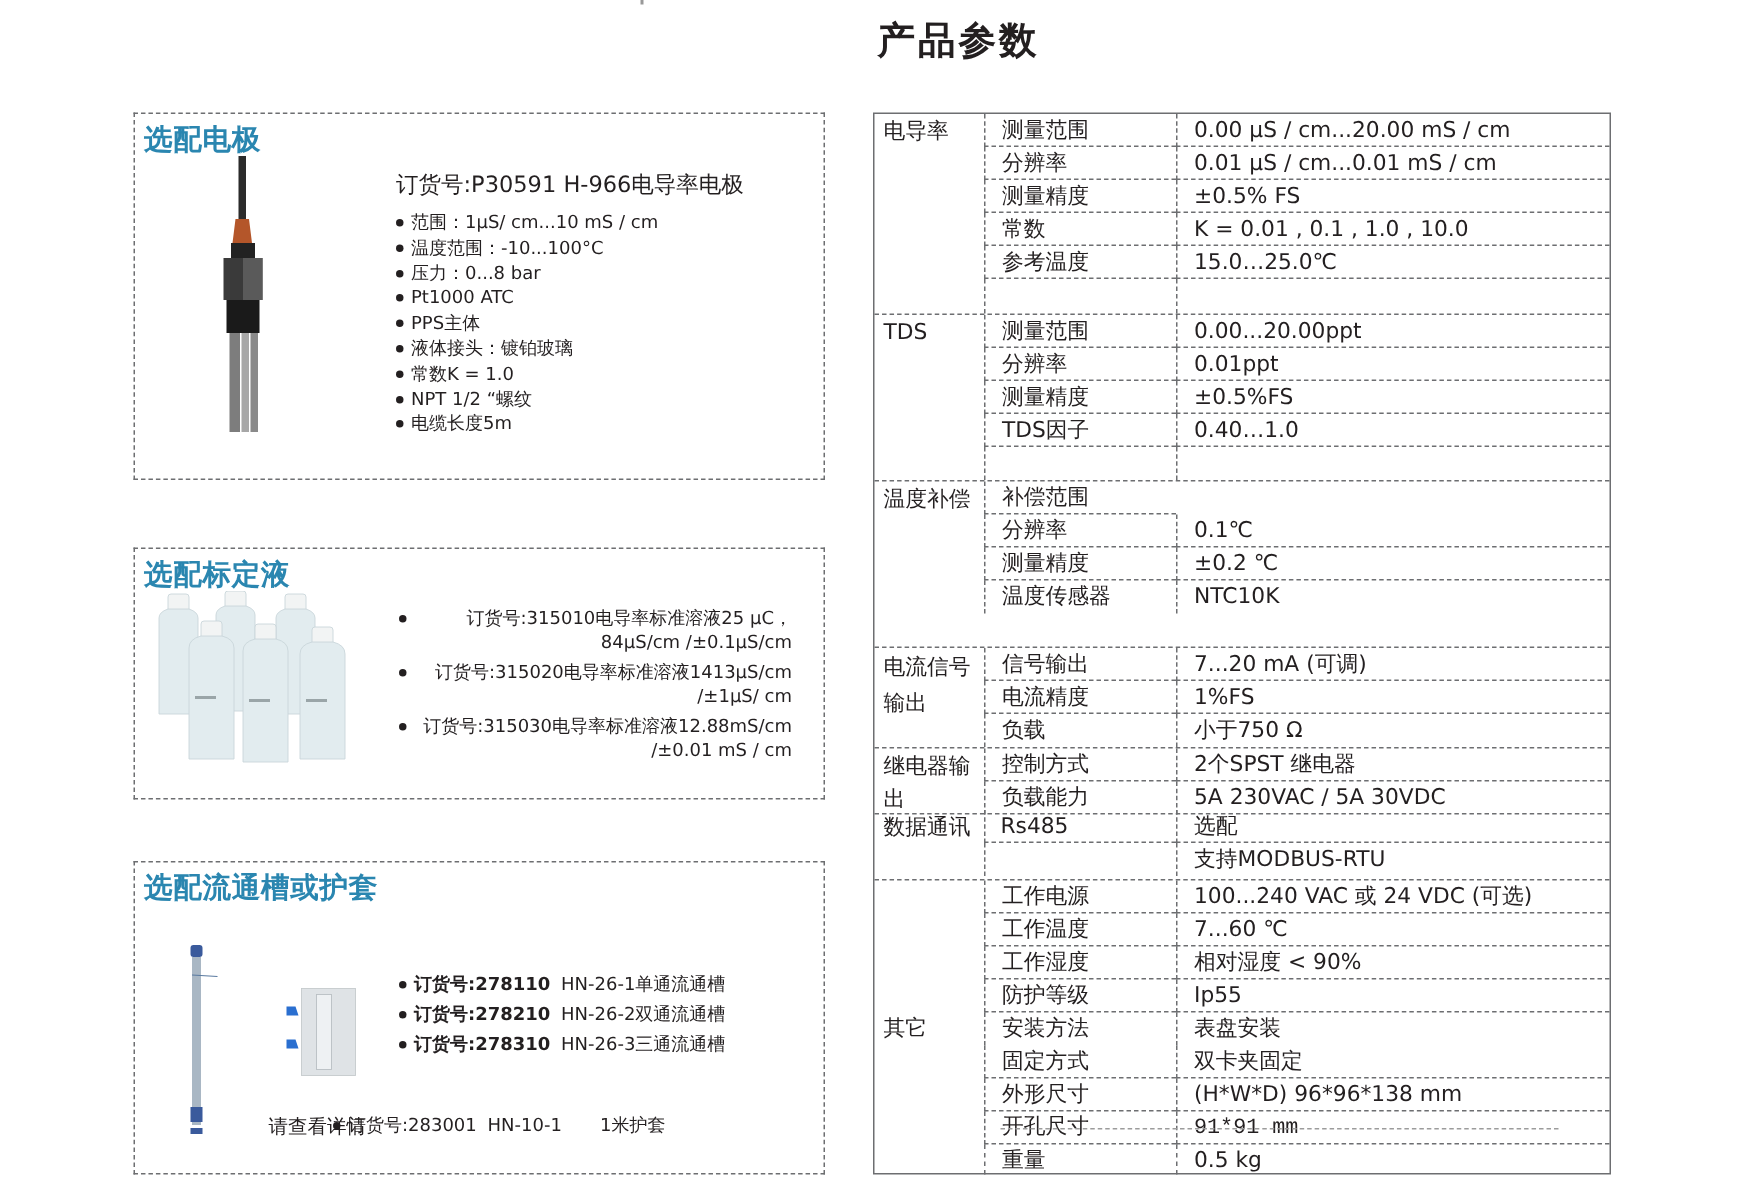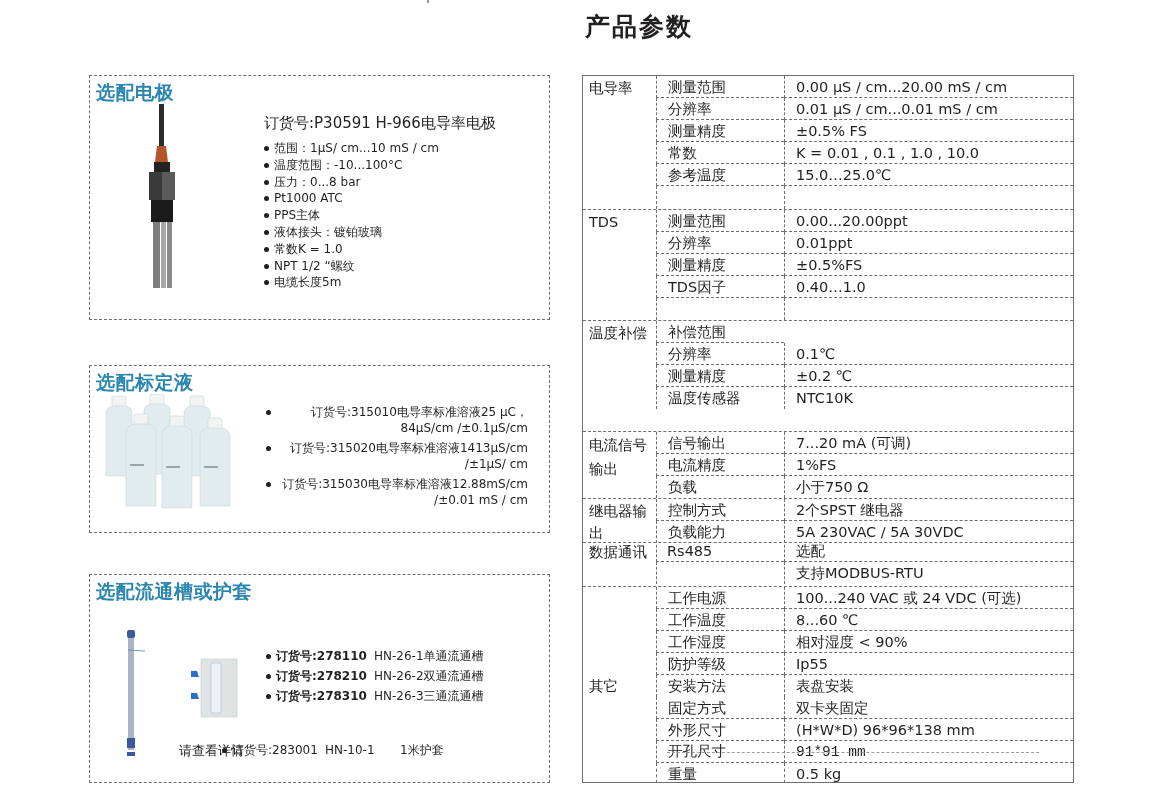--- a/index.html
+++ b/index.html
@@ -310,21 +310,21 @@
   <div class="group-sep" style="top:510px;"></div>
 
   <div class="group" style="top:511px;height:196px;">
     <div class="group-label" style="top:88px;">其它</div>
     <div class="row dash-bottom" style="top:0;">
         <div class="c2">工作电源</div>
         <div class="c3">100...240 VAC 或 24 VDC (可选)</div>
       </div>
     <div class="row dash-bottom" style="top:22px;">
         <div class="c2">工作温度</div>
-        <div class="c3">8...60 ℃</div>
+        <div class="c3">7...60 ℃</div>
       </div>
     <div class="row dash-bottom" style="top:44px;">
         <div class="c2">工作湿度</div>
         <div class="c3">相对湿度 &lt; 90%</div>
       </div>
     <div class="row dash-bottom" style="top:66px;">
         <div class="c2">防护等级</div>
         <div class="c3">Ip55</div>
       </div>
     <div class="row" style="top:88px;">

